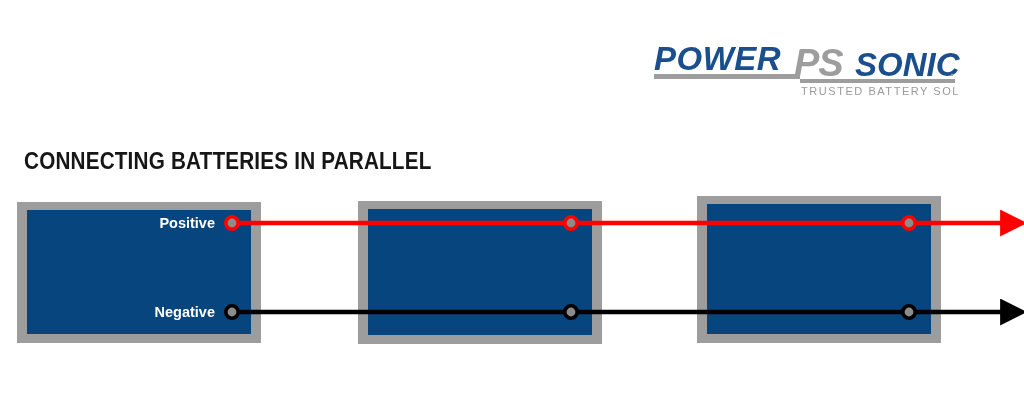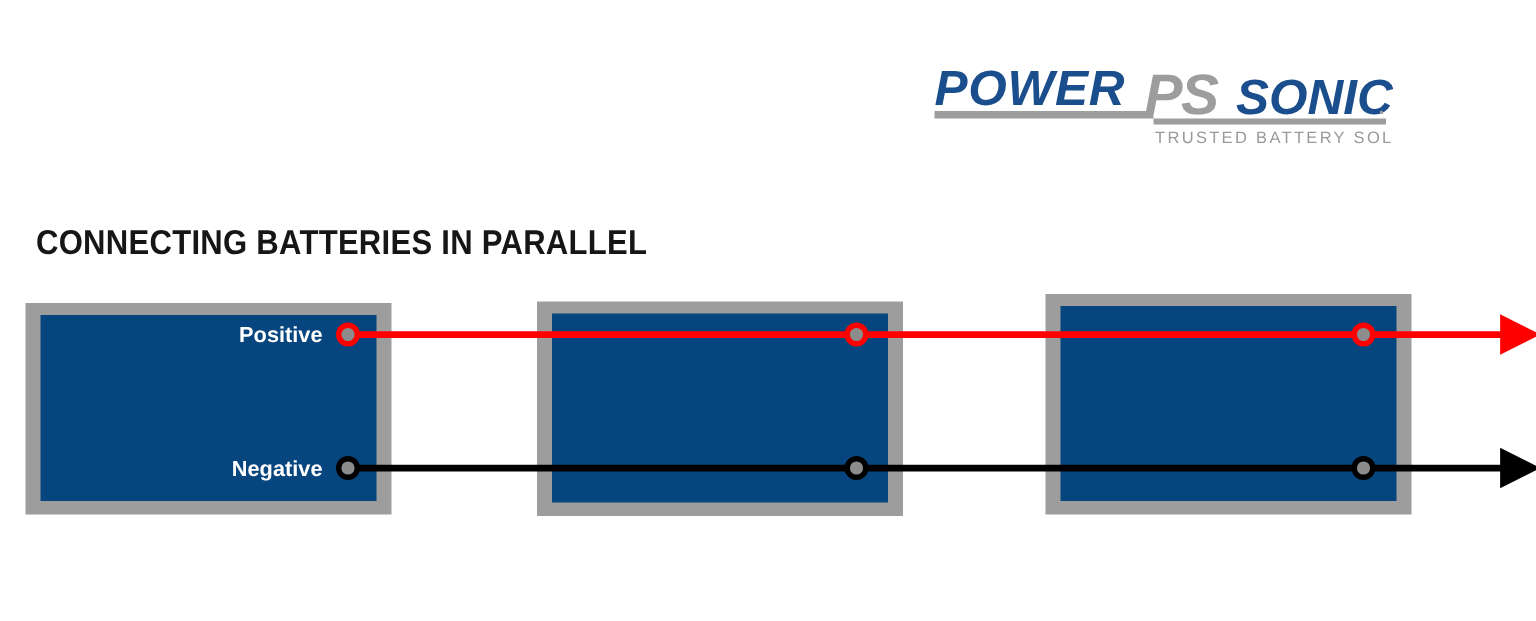--- a/index.html
+++ b/index.html
@@ -11,21 +11,21 @@
     width: 1024px;
     height: 414px;
     position: relative;
     overflow: hidden;
     font-family: "Liberation Sans", sans-serif;
   }
 
   
   #logo {
     position: absolute;
-    left: 619px;
+    left: 650px;
     top: 36px;
     width: 310px;
     height: 62px;
   }
   #logo svg { display: block; }
 
   
   #page-title {
     position: absolute;
     left: 24px;

